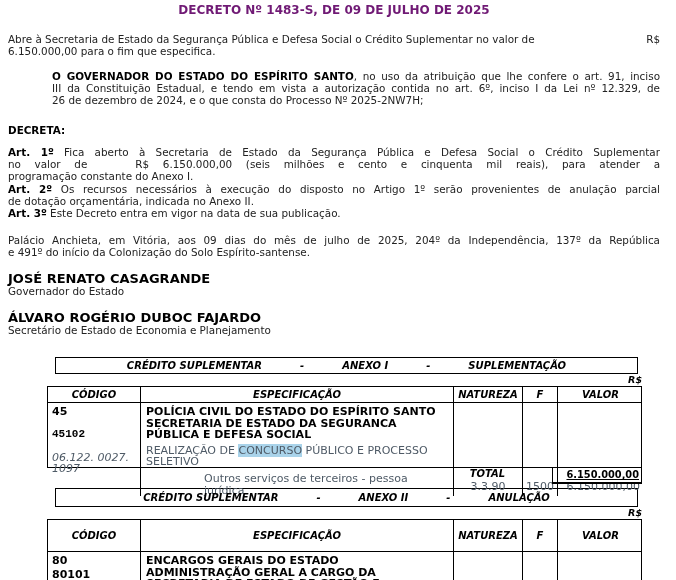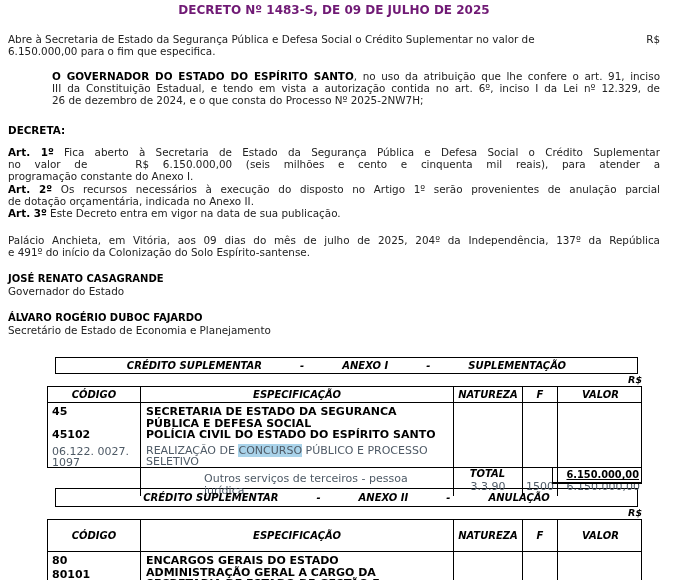--- a/index.html
+++ b/index.html
@@ -21,21 +21,21 @@
   .par.mb15 { margin-bottom:15px; }
 
   .line { font-size:10.4px; line-height:12.3px; height:12.3px; overflow:hidden; text-align:justify; }
   .line.just { text-align-last:justify; }
   .line.flexline { display:flex; }
   .line .fill { flex:1 1 auto; }
   .line .gap { display:inline-block; height:1px; }
   .b { font-weight:bold; color:#000; }
 
   .sig { margin-bottom:14px; }
-  .sig .name { font-size:10px; line-height:12.3px; font-weight:bold; color:#000; }
+  .sig .name { font-size:13px; line-height:12.3px; font-weight:bold; color:#000; }
   .sig .role { font-size:10.4px; line-height:12.3px; }
 
   
   .tables { margin-left:39px; width:595px; margin-top:21px; }
   .anexo + .anexo { margin-top:4px; }
 
   .titlebox {
     margin:0 4px 0 8px; height:17px; border:1px solid #000;
     display:flex; align-items:center; justify-content:center; column-gap:38px;
     font-size:10px; font-weight:bold; font-style:italic; color:#000;
@@ -150,26 +150,26 @@
       <div class="tgrid thead">
           <div>CÓDIGO</div>
           <div>ESPECIFICAÇÃO</div>
           <div>NATUREZA</div>
           <div>F</div>
           <div>VALOR</div>
         </div>
       <div class="tgrid tbody">
         <div class="cell cell-codigo">
             <div class="tline"><span class="b">45</span></div>
-            <div class="tline" style="margin-top: 11px;"><span class="b">45102</span></div>
-            <div class="tline muted" style="margin-top: 6px;"><span class="">06.122. 0027. 1097</span></div>
+            <div class="tline" style="margin-top: 11px; font-family: Liberation Mono, monospace;"><span class="b">45102</span></div>
+            <div class="tline muted" style="margin-top: 12px; font-style: italic;"><span class="">06.122. 0027. 1097</span></div>
           </div>
         <div class="cell cell-espec">
+            <div class="tline"><span class="b">POLÍCIA CIVIL DO ESTADO DO ESPÍRITO SANTO</span></div>
             <div class="tline"><span class="b">SECRETARIA DE ESTADO DA SEGURANCA PÚBLICA E DEFESA SOCIAL</span></div>
-            <div class="tline"><span class="b">POLÍCIA CIVIL DO ESTADO DO ESPÍRITO SANTO</span></div>
             <div class="tline muted" style="margin-top: 5px;"><span class="">REALIZAÇÃO DE </span><span class=" hl">CONCURSO</span><span class=""> PÚBLICO E PROCESSO SELETIVO</span></div>
             <div class="tline muted" style="margin-top: 6px; padding-left: 58px;"><span class="">Outros serviços de terceiros - pessoa jurídica</span></div>
           </div>
         <div class="cell cell-nat numcell muted">3.3.90</div>
         <div class="cell cell-f numcell muted">1500</div>
         <div class="cell cell-valor numcell muted">6.150.000,00</div>
       </div>
       <div class="trow-total">
         <div class="tlabel">TOTAL</div>
         <div class="tbox">6.150.000,00</div>

